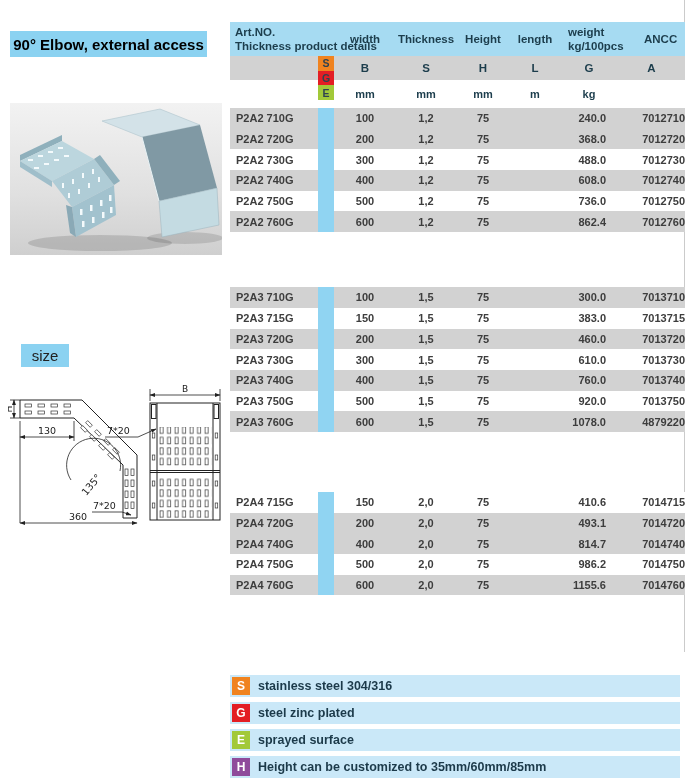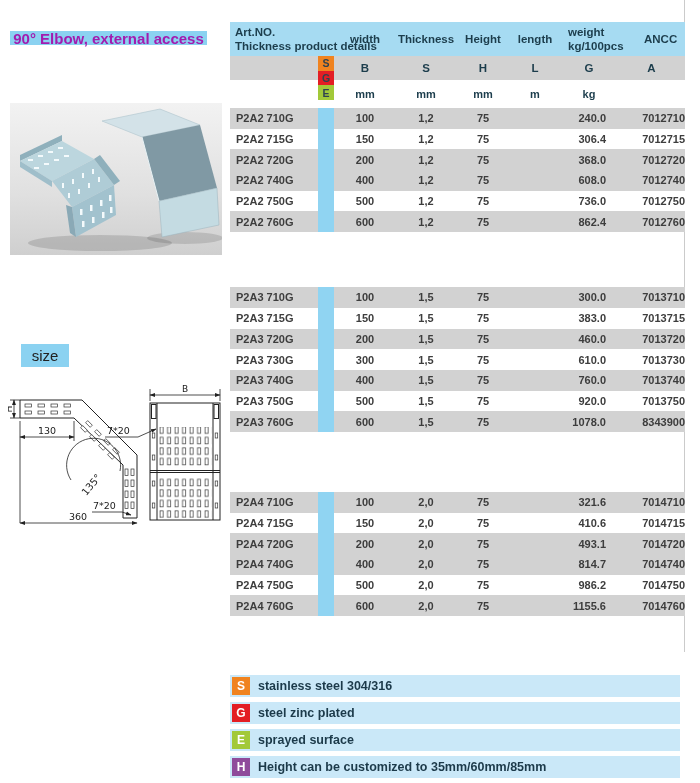--- a/index.html
+++ b/index.html
@@ -1,22 +1,22 @@
 <!DOCTYPE html>
 <html><head>
 <meta charset="utf-8">
 <style>
   html,body{margin:0;padding:0;}
   body{font-family:"Liberation Sans",sans-serif;background:#fff;}
   .page{position:relative;width:700px;height:783px;background:#fff;overflow:hidden;}
   .v-edge{position:absolute;left:684px;top:0;width:1px;height:652px;background:#cbcbcb;}
 
   
-  .title-bar{position:absolute;left:10px;top:31px;width:197px;height:14px;background:#8bd2f1;
-    color:#a21caf;font-size:15px;font-weight:bold;display:flex;align-items:center;justify-content:center;}
+  .title-bar{position:absolute;left:10px;top:31px;width:197px;height:26px;background:#8bd2f1;
+    color:#000000;font-size:15px;font-weight:bold;display:flex;align-items:center;justify-content:center;}
   .product{position:absolute;left:10px;top:103px;width:212px;height:152px;}
   .size-label{position:absolute;left:21px;top:344px;width:48px;height:23px;background:#8bd2f1;
     color:#222;font-size:15px;display:flex;align-items:center;justify-content:center;}
   .drawing{position:absolute;left:8px;top:383px;width:220px;height:152px;}
   svg text{font-family:"DejaVu Sans",sans-serif;fill:#1a1a1a;}
 
   
   .tables{position:absolute;left:230px;top:22px;width:455px;}
   table{border-collapse:collapse;table-layout:fixed;width:455px;}
   th,td{padding:0;margin:0;box-sizing:border-box;overflow:visible;}
@@ -282,39 +282,39 @@
           <tr class="row-g">
             <td class="c-art">P2A2 710G</td>
             <td class="c-strip"></td>
             <td class="c-w">100</td>
             <td class="c-t">1,2</td>
             <td class="c-h">75</td>
             <td class="c-l"></td>
             <td class="c-wt">240.0</td>
             <td class="c-an">7012710</td>
           </tr>
-          <tr class="row-w">
-            <td class="c-art">P2A2 715G</td>
-            <td class="c-strip"></td>
-            <td class="c-w">150</td>
-            <td class="c-t">1,2</td>
-            <td class="c-h">75</td>
-            <td class="c-l"></td>
-            <td class="c-wt">306.4</td>
-            <td class="c-an">7012715</td>
-          </tr>
           <tr class="row-g">
             <td class="c-art">P2A2 720G</td>
             <td class="c-strip"></td>
             <td class="c-w">200</td>
             <td class="c-t">1,2</td>
             <td class="c-h">75</td>
             <td class="c-l"></td>
             <td class="c-wt">368.0</td>
             <td class="c-an">7012720</td>
+          </tr>
+          <tr class="row-w">
+            <td class="c-art">P2A2 730G</td>
+            <td class="c-strip"></td>
+            <td class="c-w">300</td>
+            <td class="c-t">1,2</td>
+            <td class="c-h">75</td>
+            <td class="c-l"></td>
+            <td class="c-wt">488.0</td>
+            <td class="c-an">7012730</td>
           </tr>
           <tr class="row-g">
             <td class="c-art">P2A2 740G</td>
             <td class="c-strip"></td>
             <td class="c-w">400</td>
             <td class="c-t">1,2</td>
             <td class="c-h">75</td>
             <td class="c-l"></td>
             <td class="c-wt">608.0</td>
             <td class="c-an">7012740</td>
@@ -414,46 +414,36 @@
             <td class="c-an">7013750</td>
           </tr>
           <tr class="row-g">
             <td class="c-art">P2A3 760G</td>
             <td class="c-strip"></td>
             <td class="c-w">600</td>
             <td class="c-t">1,5</td>
             <td class="c-h">75</td>
             <td class="c-l"></td>
             <td class="c-wt">1078.0</td>
-            <td class="c-an">8343900</td>
+            <td class="c-an">4879220</td>
           </tr>
         </tbody>
     </table>
     <table class="t-data" id="group-2">
       <colgroup>
           <col style="width:88px">
           <col style="width:16px">
           <col style="width:62px">
           <col style="width:60px">
           <col style="width:54px">
           <col style="width:50px">
           <col style="width:58px">
           <col style="width:67px">
         </colgroup>
       <tbody>
-          <tr class="row-g">
-            <td class="c-art">P2A4 710G</td>
-            <td class="c-strip"></td>
-            <td class="c-w">100</td>
-            <td class="c-t">2,0</td>
-            <td class="c-h">75</td>
-            <td class="c-l"></td>
-            <td class="c-wt">321.6</td>
-            <td class="c-an">7014710</td>
-          </tr>
           <tr class="row-w">
             <td class="c-art">P2A4 715G</td>
             <td class="c-strip"></td>
             <td class="c-w">150</td>
             <td class="c-t">2,0</td>
             <td class="c-h">75</td>
             <td class="c-l"></td>
             <td class="c-wt">410.6</td>
             <td class="c-an">7014715</td>
           </tr>

